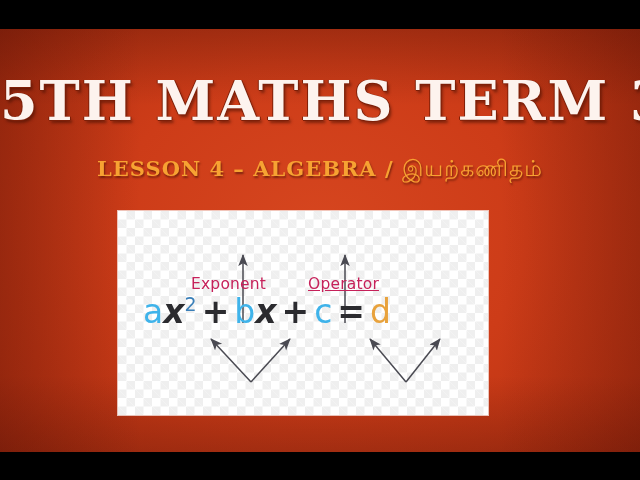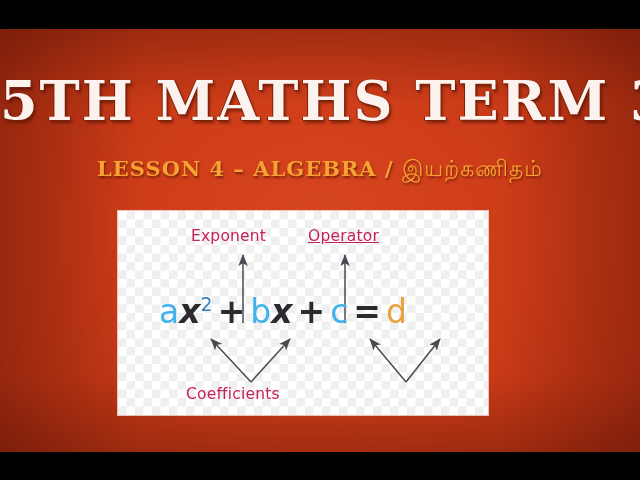--- a/index.html
+++ b/index.html
@@ -111,39 +111,39 @@
   }
   #panel-svg { position:absolute; left:0; top:0; width:370px; height:204px; }
 
   .lbl {
     position: absolute;
     font-family: "DejaVu Sans", "Liberation Sans", sans-serif;
     font-size: 15.5px;
     color: #c6215a;
     white-space: nowrap;
     letter-spacing: .2px;
+    margin-top: 48px;
   }
   #lbl-exponent { left: 73px;  top: 16px; }
   #lbl-operator { left: 190px; top: 16px; text-decoration: underline; }
   #lbl-coeff    { left: 68px;  top: 174px; }
   #lbl-const    { left: 232px; top: 174px; }
 
   
   #equation {
     position: absolute;
     left: 0;
     top: 84px;
     width: 298px;
     text-align: center;
     font-family: "DejaVu Sans", "Liberation Sans", sans-serif;
     font-size: 33px;
     font-weight: bold;
     line-height: 1;
     white-space: nowrap;
-    margin-left: 16px;
   }
   #equation span { display: inline-block; }
   .tk-var   { color: #3fb3ea; font-weight: 500; }
   .tk-dark  { color: #2b2b2f; font-weight: bold; }
   .tk-const { color: #e8a23c; font-weight: 500; }
   .tk-op    { color: #2b2b2f; font-weight: bold; padding: 0 5px; }
   .tk-sup   { font-size: 19px; vertical-align: super; color: #3a7fb8; font-weight: 500; }
   .tk-x     { font-style: italic; }
 </style>
 </head>
@@ -174,21 +174,20 @@
 
         <line x1="133" y1="171" x2="93" y2="128" stroke="#4a4a52" stroke-width="1.5" marker-end="url(#ah)"></line>
         <line x1="133" y1="171" x2="172" y2="128" stroke="#4a4a52" stroke-width="1.5" marker-end="url(#ah)"></line>
 
         <line x1="288" y1="171" x2="252" y2="128" stroke="#4a4a52" stroke-width="1.5" marker-end="url(#ah)"></line>
         <line x1="288" y1="171" x2="322" y2="128" stroke="#4a4a52" stroke-width="1.5" marker-end="url(#ah)"></line>
       </svg>
 
       <div class="lbl" id="lbl-exponent">Exponent</div>
       <div class="lbl" id="lbl-operator">Operator</div>
-      <div class="lbl" id="lbl-coeff">Coefficients</div>
 
       <div id="equation"><span class="tk-var">a</span><span class="tk-dark tk-x">x</span><span class="tk-sup">2</span><span class="tk-op">+</span><span class="tk-var">b</span><span class="tk-dark tk-x">x</span><span class="tk-op">+</span><span class="tk-var">c</span><span class="tk-op">=</span><span class="tk-const">d</span></div>
 
     </div>
   </div>
 
   <div class="letterbox bot"></div>
 </div>
 
 </body></html>

